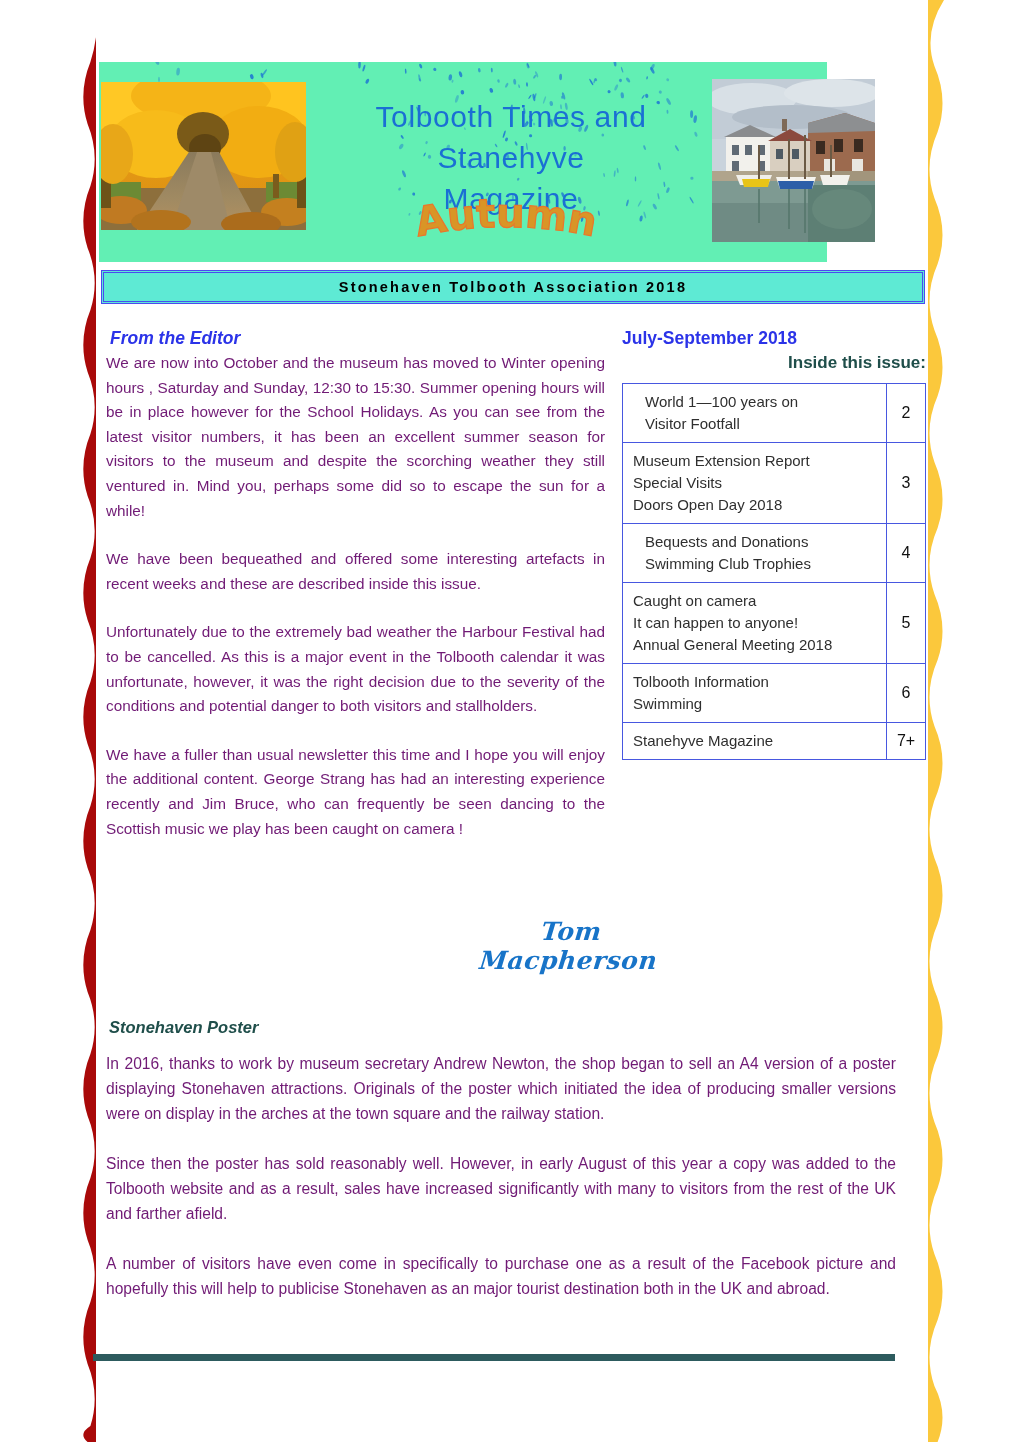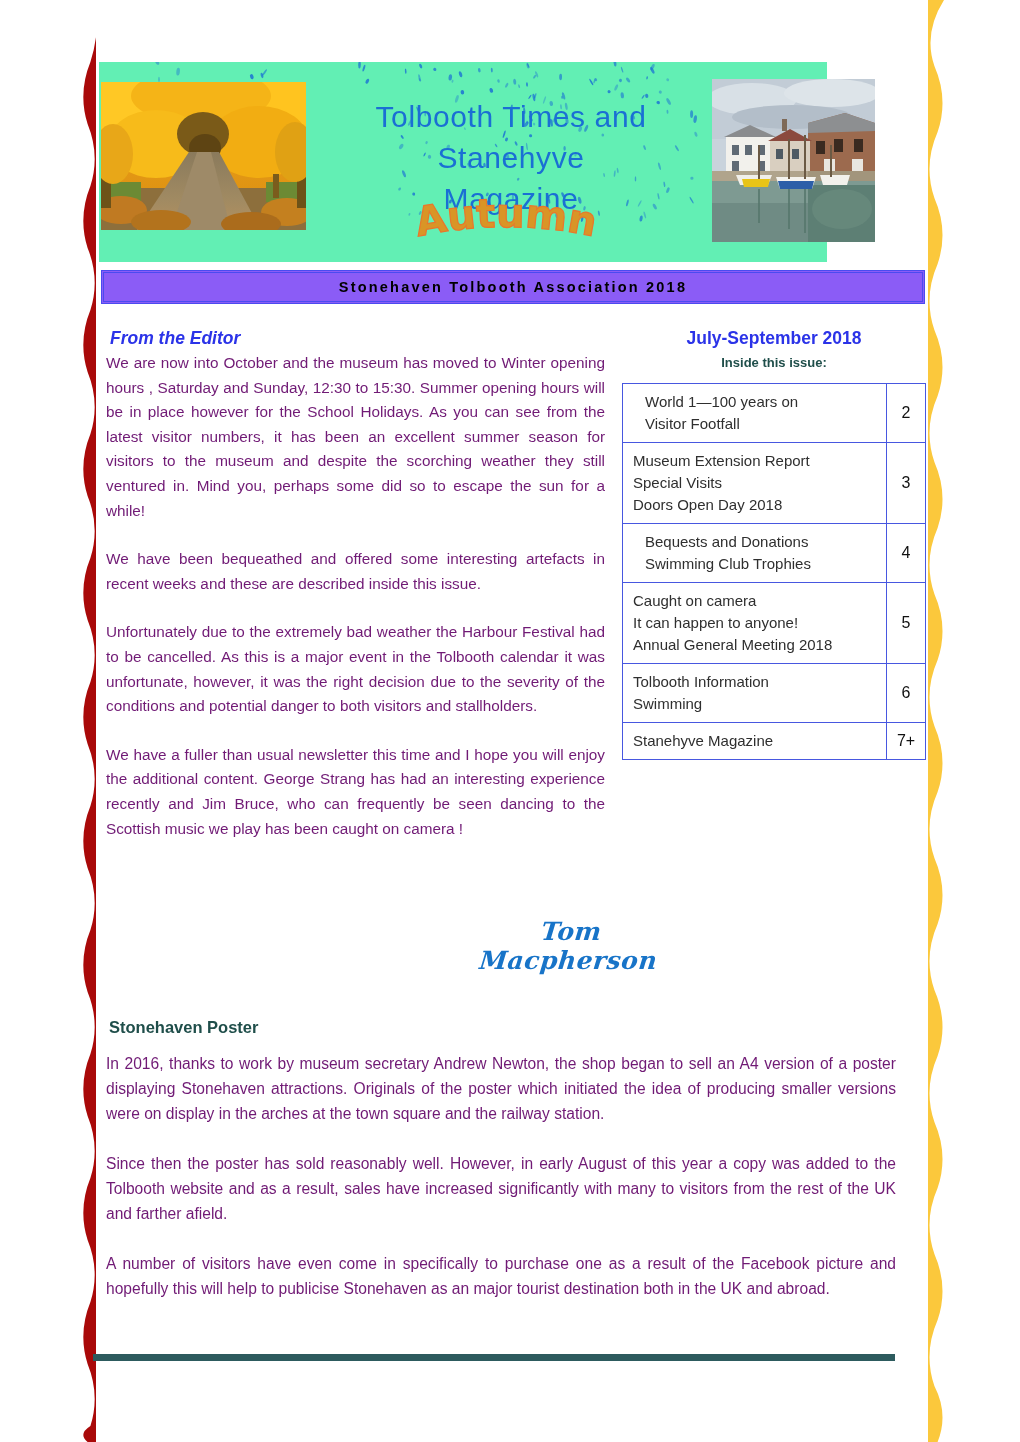--- a/index.html
+++ b/index.html
@@ -81,21 +81,21 @@
 
   
   #association-bar {
     position: absolute;
     left: 101px;
     top: 270px;
     width: 824px;
     height: 34px;
     box-sizing: border-box;
     border: 3px double #4b4bf0;
-    background: #8b5cf6;
+    background: #5eead4;
     display: flex;
     align-items: center;
     justify-content: center;
   }
   #association-bar .bar-text {
     font-family: "Liberation Sans", sans-serif;
     font-size: 14.5px;
     font-weight: bold;
     color: #000000;
     letter-spacing: 2.2px;
@@ -142,31 +142,31 @@
   }
 
   
   #issue-column {
     position: absolute;
     left: 622px;
     top: 326px;
     width: 304px;
   }
   #issue-date {
-    text-align: center;
+    text-align: left;
     color: #2b33e8;
     font-size: 17.5px;
     font-weight: bold;
     font-family: "Liberation Sans", sans-serif;
     line-height: 24px;
   }
   #issue-label {
-    text-align: center;
+    text-align: right;
     color: #1f4e4a;
-    font-size: 13px;
+    font-size: 17px;
     font-weight: bold;
     font-family: "Liberation Sans", sans-serif;
     line-height: 26px;
     margin-bottom: 7px;
   }
   #contents-table {
     width: 304px;
     border-collapse: collapse;
     table-layout: fixed;
   }
@@ -194,20 +194,21 @@
     left: 106px;
     top: 1018px;
     width: 790px;
   }
   #poster-heading {
     color: #1f4e4a;
     font-size: 16.5px;
     font-weight: bold;
     font-family: "Liberation Sans", sans-serif;
     margin: 0 0 14px 3px;
+    font-style: italic;
   }
   #poster-section .body-para { font-size: 15.6px; line-height: 25px; }
   #poster-section .body-para + .body-para { margin-top: 25px; }
 
   #bottom-rule {
     position: absolute;
     left: 93px;
     top: 1354px;
     width: 802px;
     height: 7px;

